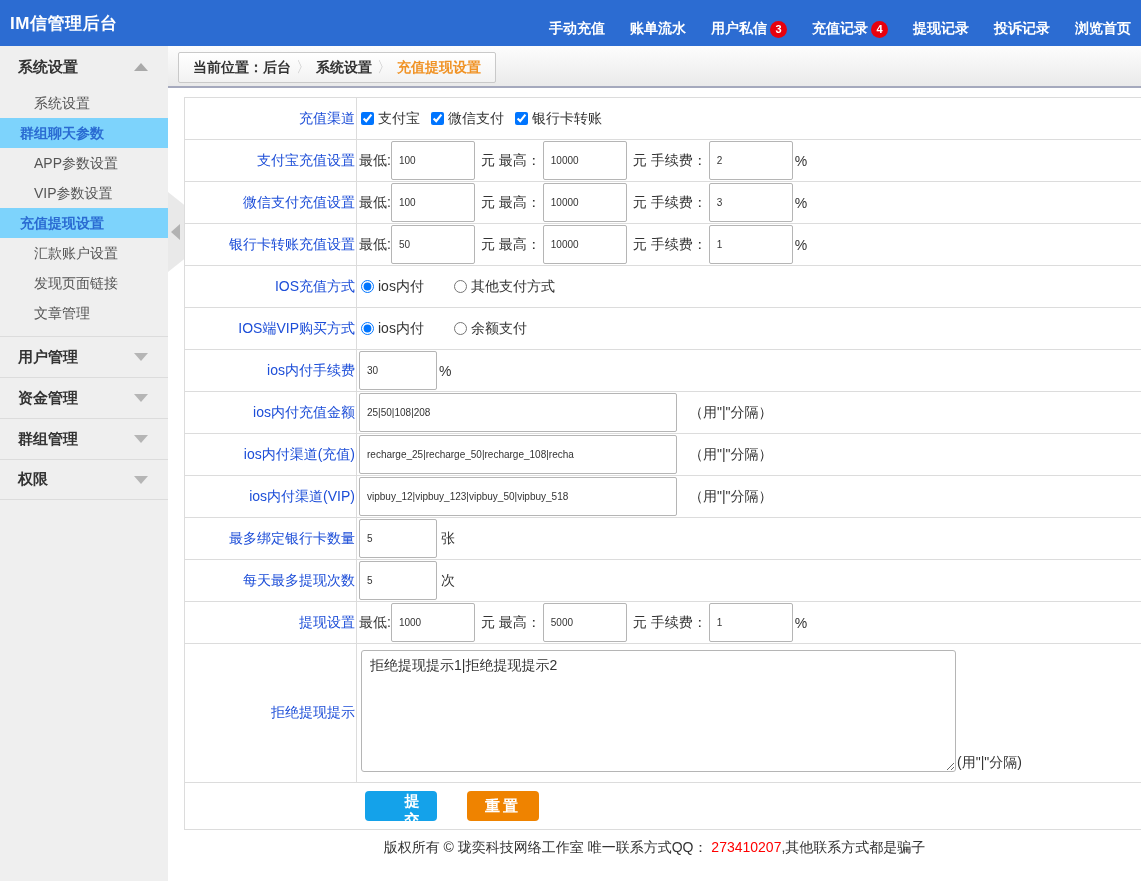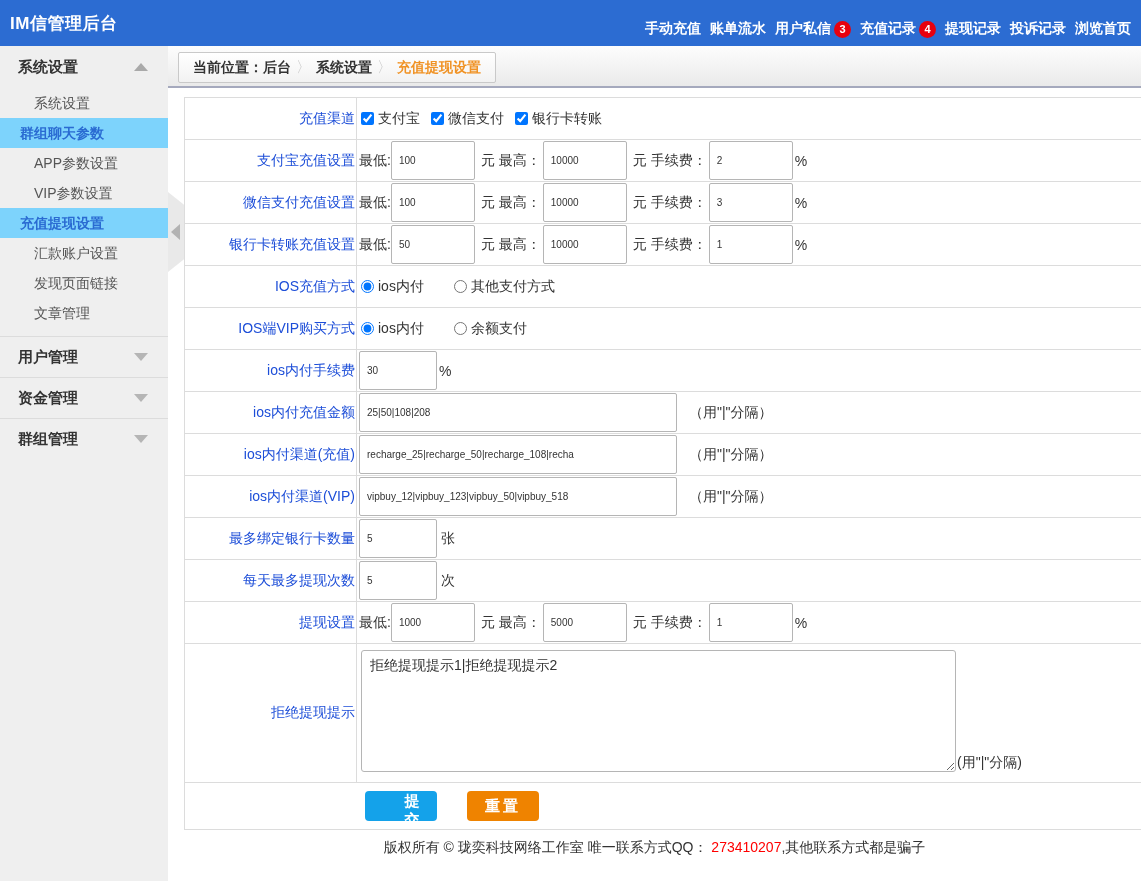--- a/index.html
+++ b/index.html
@@ -8,21 +8,21 @@
     width:1141px; height:881px; position:relative; overflow:hidden;
     background:#fff; font-family:"Liberation Sans","DejaVu Sans",sans-serif;
     color:#333;
   }
   
   .header {
     height:46px; background:#2c6cd2; display:flex; align-items:center;
     justify-content:space-between; padding:0 10px 0 10px;
   }
   .app-title { color:#fff; font-size:17px; font-weight:bold; letter-spacing:.5px; }
-  .topnav { display:flex; align-items:center; gap:9px;margin-top:12px; }
+  .topnav { display:flex; align-items:center; gap:25px;margin-top:12px; }
   .topnav-item { color:#fff; font-size:14px; font-weight:bold; display:flex; align-items:center; gap:3px; cursor:pointer; white-space:nowrap; }
   .badge {
     background:#e8000d; color:#fff; min-width:17px; height:17px; border-radius:50%;
     font-size:11px; display:inline-flex; align-items:center; justify-content:center; font-weight:bold;
   }
   
   .layout { display:flex; height:835px; }
   .sidebar { width:168px; background:#efefef; flex-shrink:0; position:relative; z-index:2; }
   .group-header {
     height:42px; display:flex; align-items:center; justify-content:space-between;
@@ -149,20 +149,24 @@
       <span class="tri-down"></span>
     </div>
     <div class="group-header bordered">
       <span>资金管理</span>
       <span class="tri-down"></span>
     </div>
     <div class="group-header bordered">
       <span>群组管理</span>
       <span class="tri-down"></span>
     </div>
+    <div class="group-header bordered last">
+      <span>权限</span>
+      <span class="tri-down"></span>
+    </div>
     <div class="collapse-handle">
       <span class="handle-tri"></span>
     </div>
   </div>
 
   <div class="main">
     <div class="crumb-bar">
       <div class="crumb-box">
         <span>当前位置：后台</span>
         <span class="crumb-sep">〉</span>

